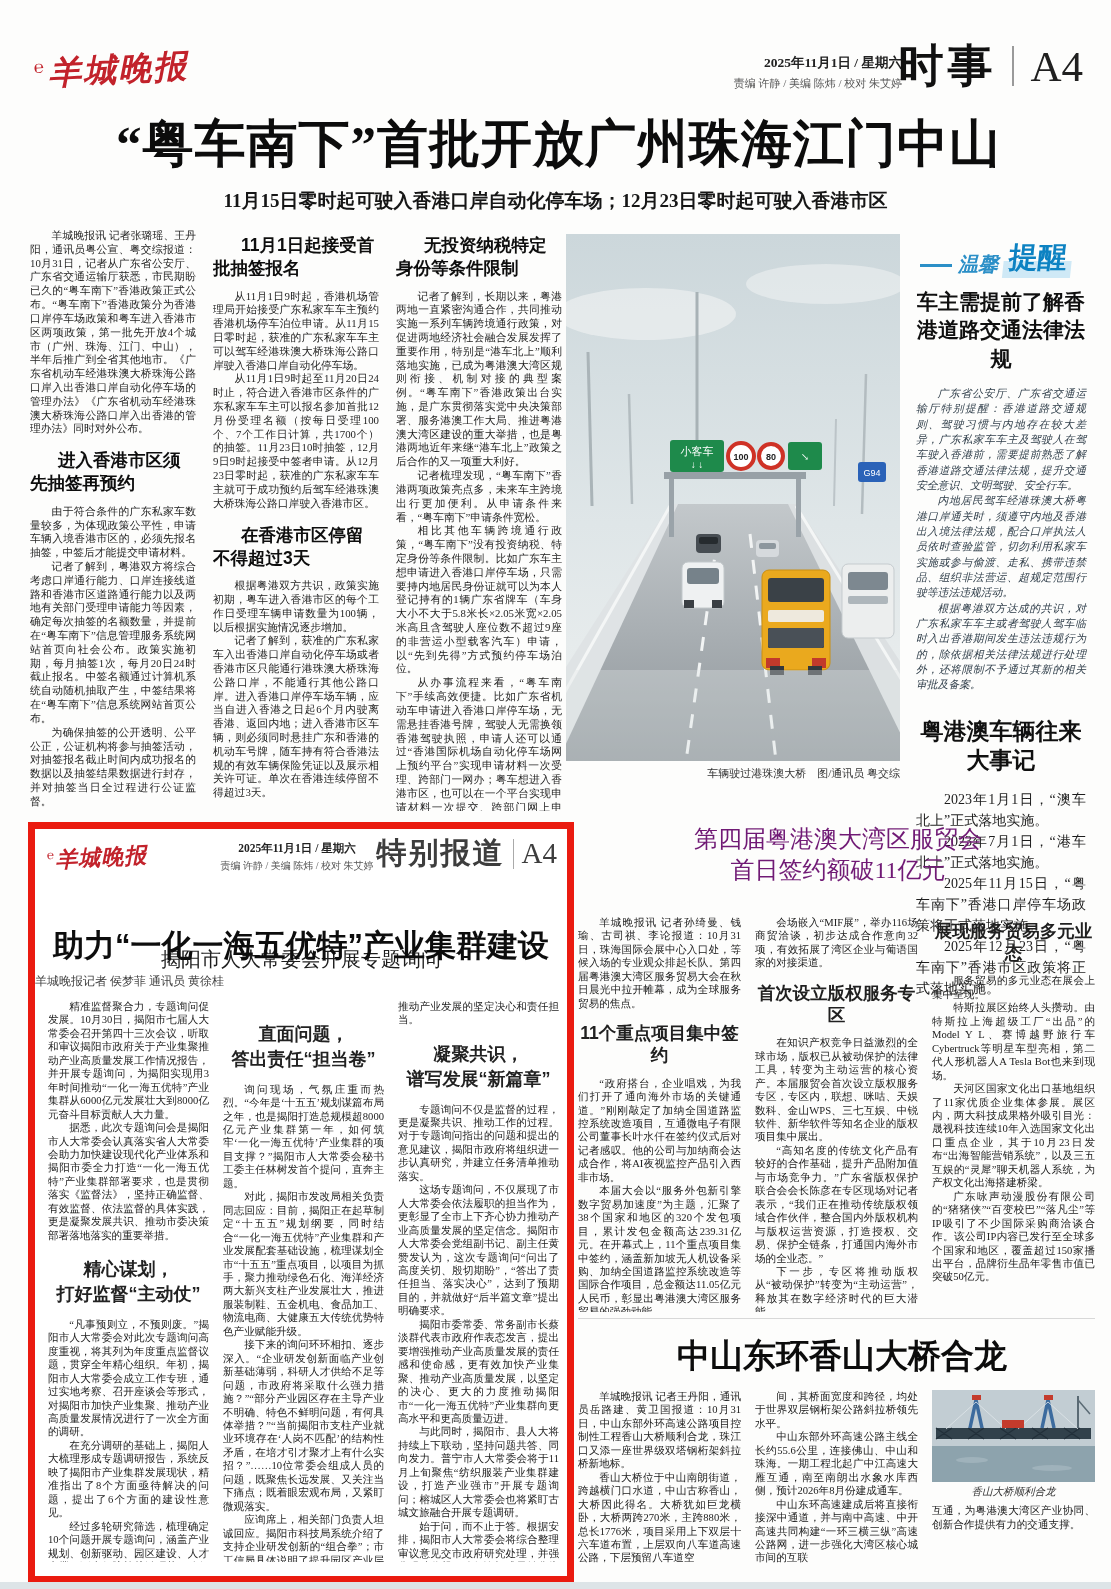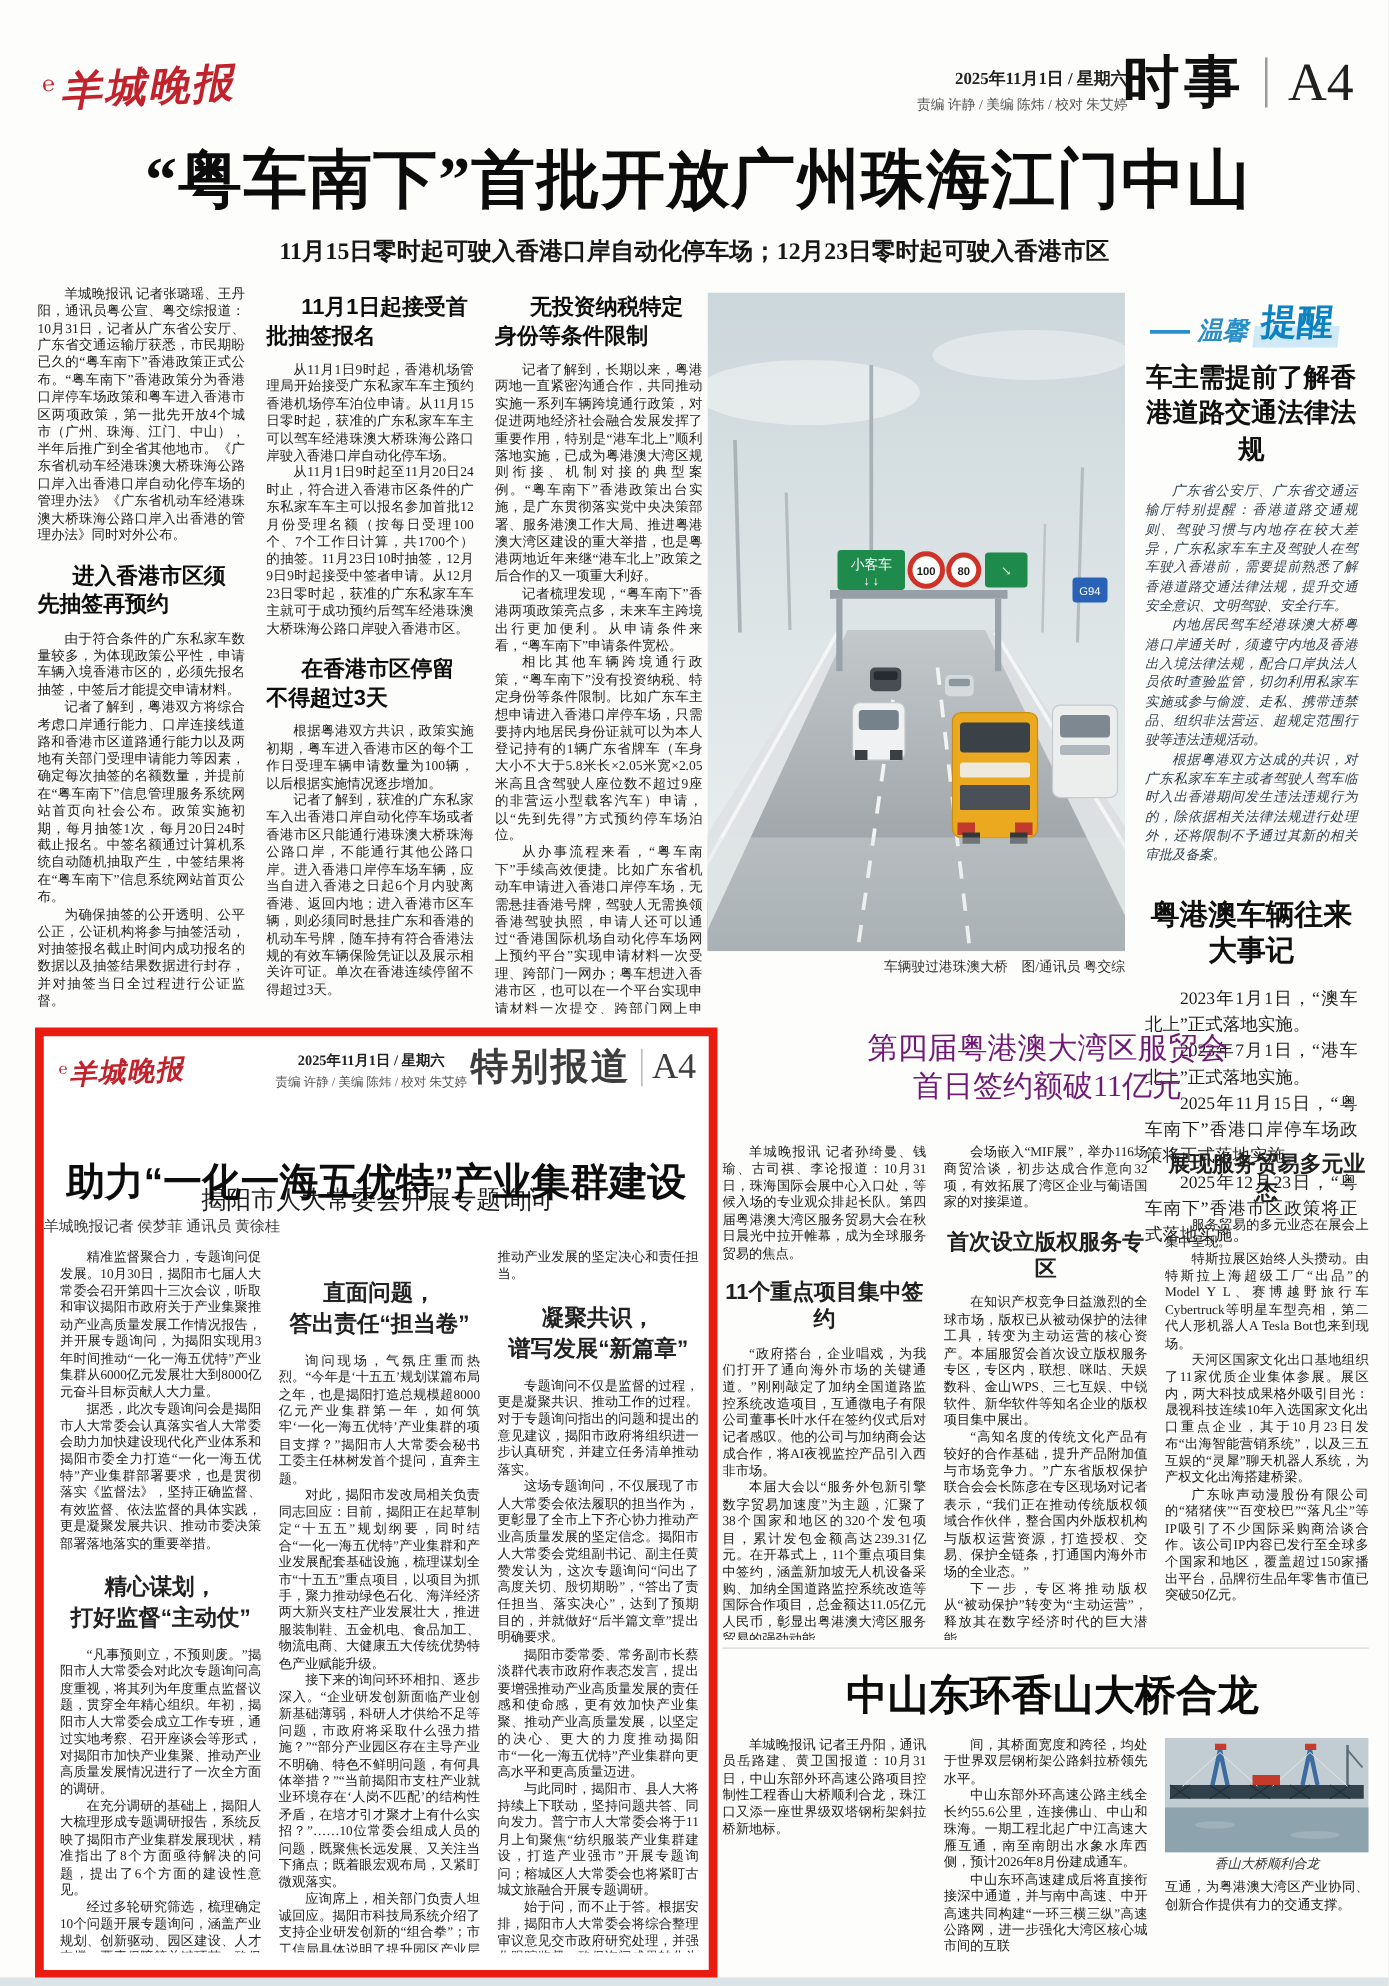--- a/index.html
+++ b/index.html
@@ -350,20 +350,21 @@
         <p class="para">天河区国家文化出口基地组织了11家优质企业集体参展。展区内，两大科技成果格外吸引目光：晟视科技连续10年入选国家文化出口重点企业，其于10月23日发布“出海智能营销系统”，以及三五互娱的“灵犀”聊天机器人系统，为产权文化出海搭建桥梁。</p>
         <p class="para">广东咏声动漫股份有限公司的“猪猪侠”“百变校巴”“落凡尘”等IP吸引了不少国际采购商洽谈合作。该公司IP内容已发行至全球多个国家和地区，覆盖超过150家播出平台，品牌衍生品年零售市值已突破50亿元。</p>
       </div>
   </section>
 
   <div class="bridge-divider"></div>
   <h2 class="bridge-headline">中山东环香山大桥合龙</h2>
   <section class="b-col b-col-1">
     <div>
         <p class="para">羊城晚报讯 记者王丹阳，通讯员岳路建、黄卫国报道：10月31日，中山东部外环高速公路项目控制性工程香山大桥顺利合龙，珠江口又添一座世界级双塔钢桁架斜拉桥新地标。</p>
+        <p class="para">香山大桥位于中山南朗街道，跨越横门口水道，中山古称香山，大桥因此得名。大桥犹如巨龙横卧，大桥两跨270米，主跨880米，总长1776米，项目采用上下双层十六车道布置，上层双向八车道高速公路，下层预留八车道空</p>
       </div>
   </section>
   <section class="b-col b-col-2">
     <div>
         <p class="para">间，其桥面宽度和跨径，均处于世界双层钢桁架公路斜拉桥领先水平。</p>
         <p class="para">中山东部外环高速公路主线全长约55.6公里，连接佛山、中山和珠海。一期工程北起广中江高速大雁互通，南至南朗出水象水库西侧，预计2026年8月份建成通车。</p>
         <p class="para">中山东环高速建成后将直接衔接深中通道，并与南中高速、中开高速共同构建“一环三横三纵”高速公路网，进一步强化大湾区核心城市间的互联</p>
       </div>
   </section>
   <section class="b-col b-col-3">

